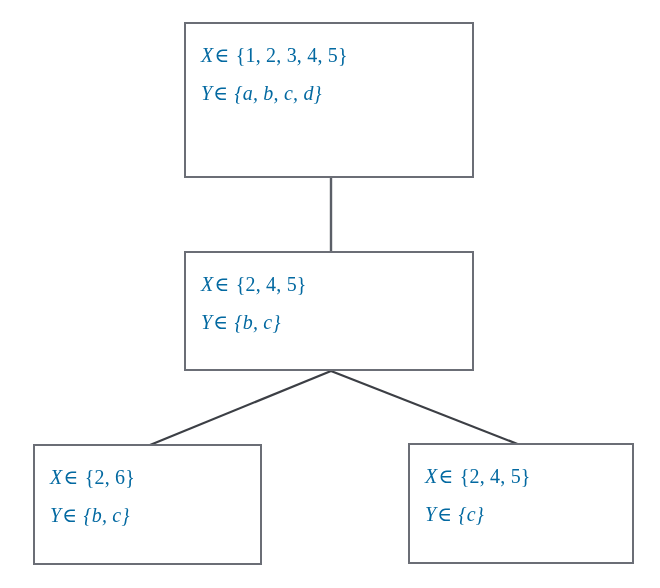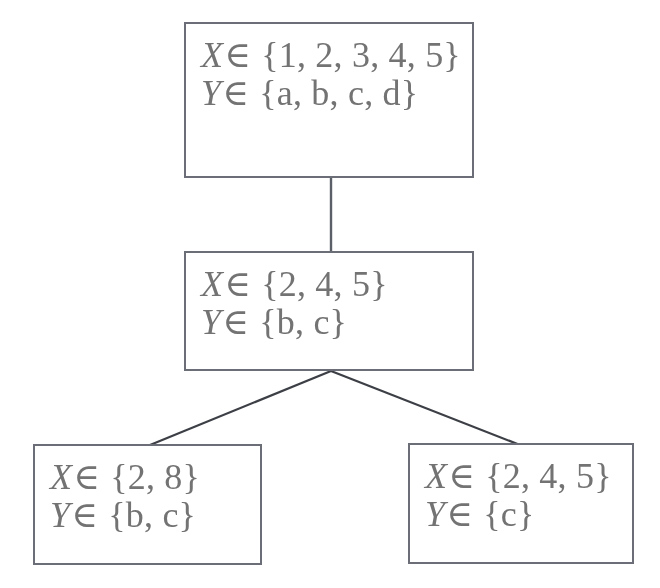--- a/index.html
+++ b/index.html
@@ -32,37 +32,38 @@
     background: #ffffff;
     z-index: 2;
   }
   .node-lines {
     position: absolute;
     left: 15px;
     top: 12px;
     right: 6px;
   }
   .line {
-    font-size: 36px;
+    font-size: 20px;
     line-height: 38px;
-    color: #737373;
+    color: #0369a1;
     white-space: nowrap;
     letter-spacing: 0.2px;
   }
   .var {
     font-style: italic;
   }
   .rel {
     font-style: normal;
     padding: 0 1px;
   }
   .setv {
     font-style: normal;
   }
   .elem-it {
+    font-style: italic;
   }
   .theta {
     font-style: italic;
   }
 </style>
 </head>
 <body>
 
 <div id="canvas">
 
@@ -90,21 +91,21 @@
       </div>
       <div class="line">
         <span class="var">Y</span><span class="rel">∈</span> <span class="elem-it">{b, c}</span>
       </div>
     </div>
   </div>
 
   <div class="node" style="left:33px; top:444px; width:229px; height:121px;">
     <div class="node-lines">
       <div class="line">
-        <span class="var">X</span><span class="rel">∈</span> <span class="setv">{2, 8}</span>
+        <span class="var">X</span><span class="rel">∈</span> <span class="setv">{2, 6}</span>
       </div>
       <div class="line">
         <span class="var">Y</span><span class="rel">∈</span> <span class="elem-it">{b, c}</span>
       </div>
     </div>
   </div>
 
   <div class="node" style="left:408px; top:443px; width:226px; height:121px;">
     <div class="node-lines">
       <div class="line">

